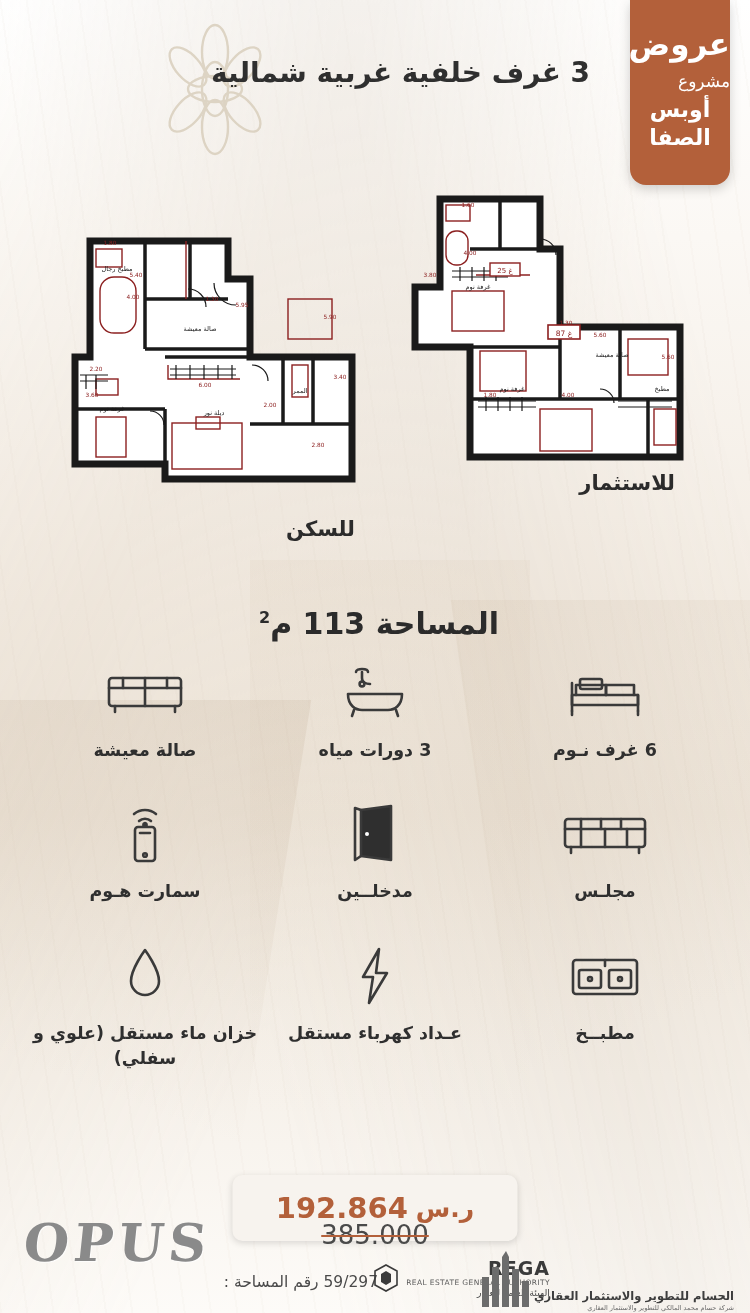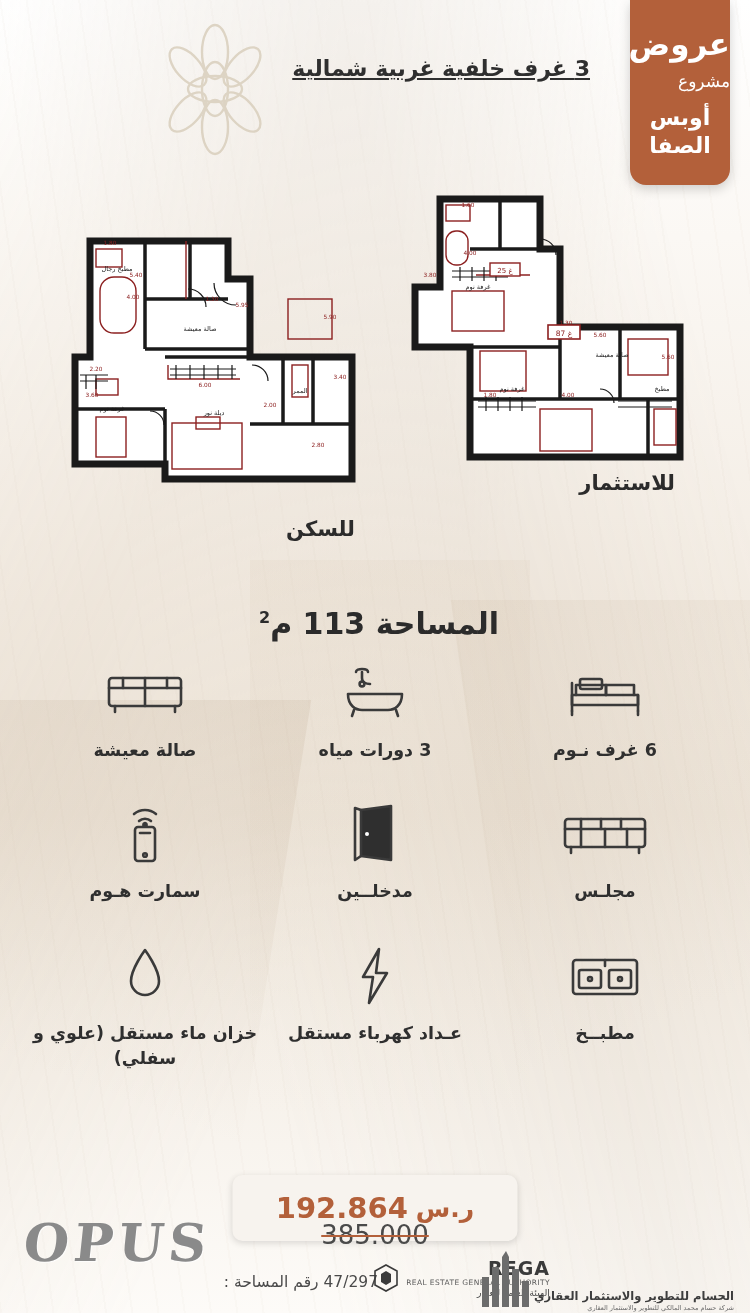--- a/index.html
+++ b/index.html
@@ -59,34 +59,33 @@
     background: #b3603a;
     border-radius: 0 0 16px 16px;
     color: #fff;
     text-align: center;
     padding-top: 26px;
     box-shadow: 0 4px 12px rgba(0,0,0,.18);
     z-index: 6;
   }
   .offer-tag .t1 { font-size: 31px; font-weight: bold; letter-spacing: 1px; }
   .offer-tag .t2 { font-size: 17px; margin-top: 9px; font-weight: 300; padding-left: 48px; }
-  .offer-tag .t3 { font-size: 22px; margin-top: 13px; font-weight: bold; line-height: 1.25; }
+  .offer-tag .t3 { font-size: 22px; margin-top: 5px; font-weight: bold; line-height: 1.25; }
 
   
   .headline {
     position: absolute;
     top: 56px; right: 160px;
     width: 380px;
     text-align: right;
-    font-size: 22px;
+    font-size: 28px;
     font-weight: bold;
     color: #2f2f2f;
     letter-spacing: -.2px;
     z-index: 5;
-    text-decoration: underline;
   }
 
   
   .flower {
     position: absolute;
     top: 22px; left: 155px;
     width: 120px; height: 135px;
     opacity: .85;
     z-index: 2;
   }
@@ -509,21 +508,21 @@
       <span class="riyal">ر.س</span>
       <span>192.864</span>
     </div>
   </div>
   <div class="price-old">385.000</div>
 
   <div class="footer">
     <div class="opus-logo">OPUS</div>
 
     <div class="license">
-      <span>47/297</span>
+      <span>59/297</span>
       <span>رقم المساحة :</span>
     </div>
 
     <div class="rega">
       <div class="rega-txt">
         <div class="r1">REGA</div>
         <div class="r2">REAL ESTATE GENERAL AUTHORITY</div>
         <div class="rega-ar">الهيئة العامة للعقار</div>
       </div>
       <svg width="26" height="30" viewBox="0 0 26 30">

